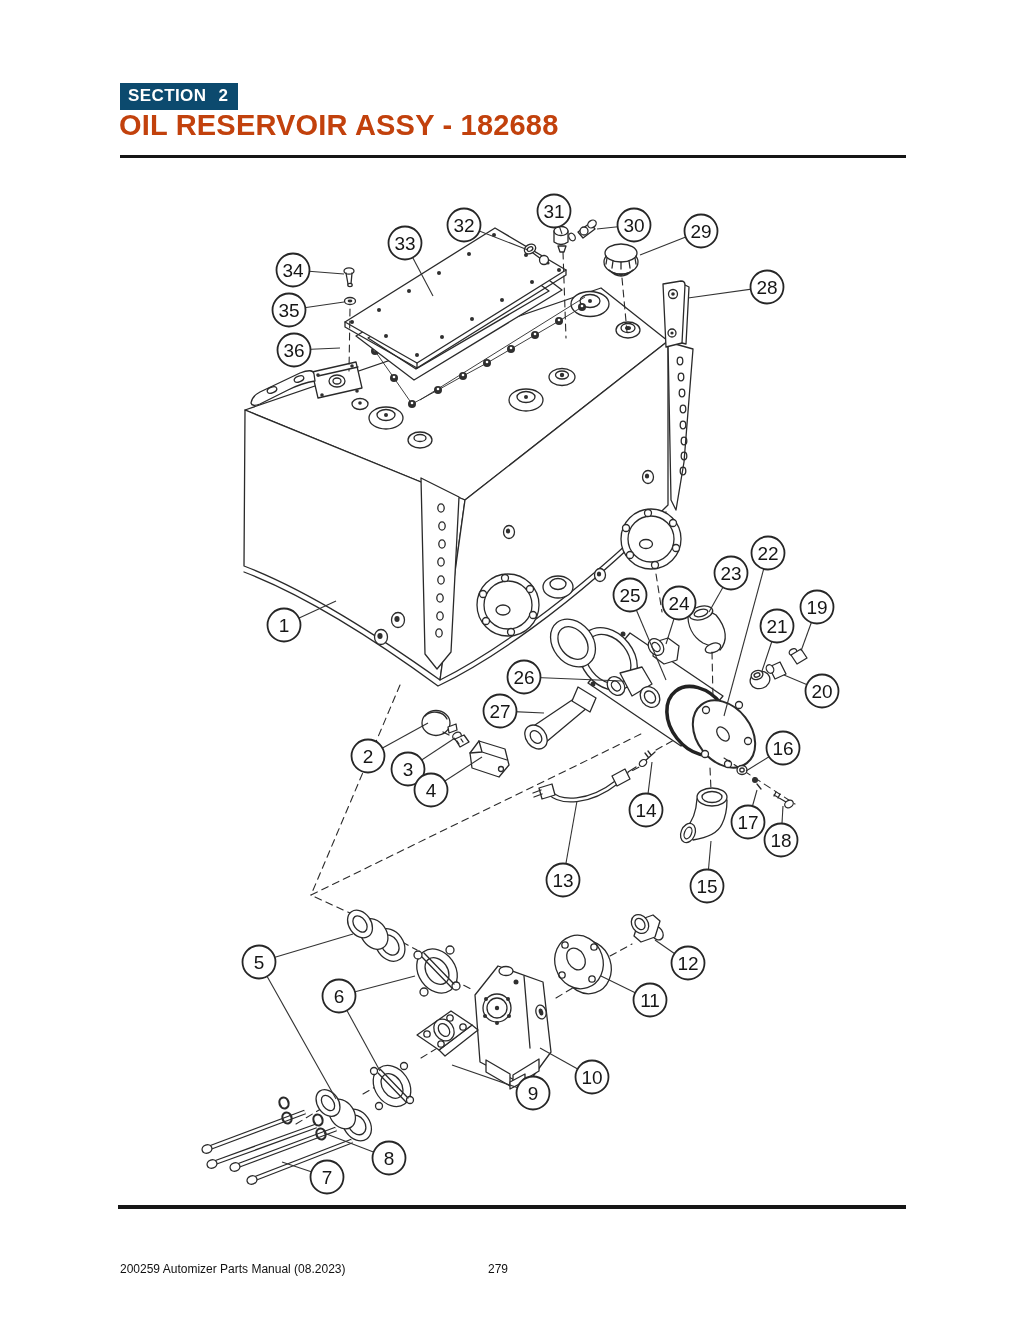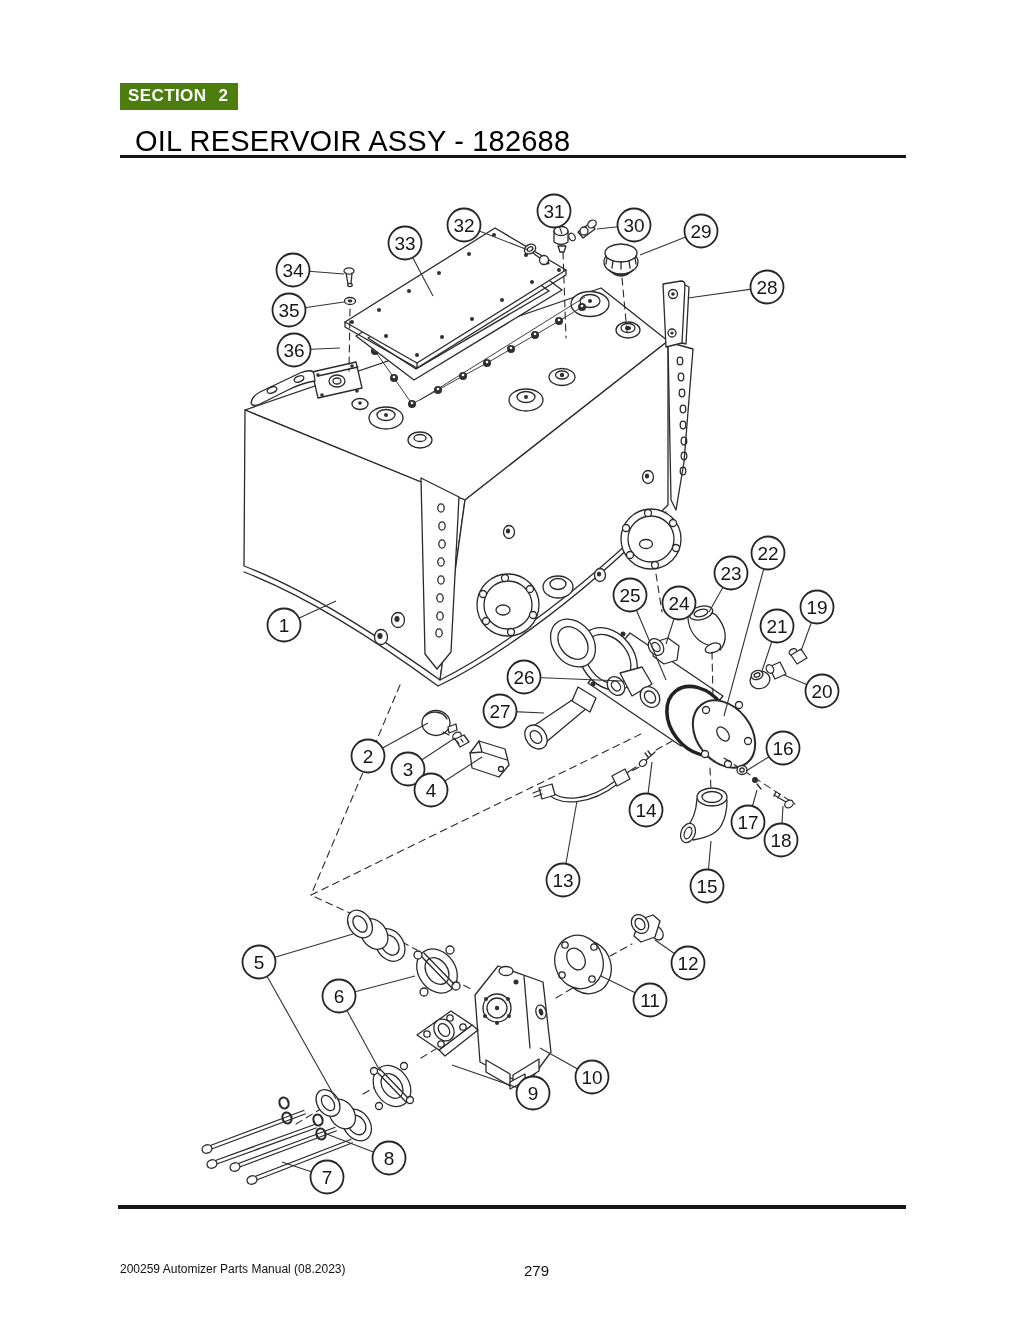--- a/index.html
+++ b/index.html
@@ -1,26 +1,26 @@
 <!DOCTYPE html>
 <html><head>
 <meta charset="utf-8">
 <style>
   html,body{margin:0;padding:0}
   body{width:1024px;height:1326px;background:#ffffff;position:relative;
        font-family:"Liberation Sans",sans-serif;overflow:hidden}
-  .section-badge{position:absolute;left:120px;top:83px;background:#4d7c0f;color:#fff;
+  .section-badge{position:absolute;left:120px;top:83px;background:#0c4a6e;color:#fff;
        font-size:17px;font-weight:bold;padding:3px 10px 4px 8px;word-spacing:7px;letter-spacing:.4px}
-  .doc-title{position:absolute;left:119px;top:109px;margin:16px;font-size:29px;font-weight:normal;
-       color:#000000;letter-spacing:.2px;white-space:nowrap}
+  .doc-title{position:absolute;left:119px;top:109px;margin:0;font-size:29px;font-weight:bold;
+       color:#c2410c;letter-spacing:.2px;white-space:nowrap}
   .rule{position:absolute;background:#161616}
   .rule-top{left:120px;top:155px;width:786px;height:3px}
   .rule-bottom{left:118px;top:1205px;width:788px;height:4px}
   .footer-left{position:absolute;left:120px;top:1262px;font-size:12px;color:#111}
-  .footer-page{position:absolute;left:524px;top:1262px;font-size:15px;color:#111}
+  .footer-page{position:absolute;left:488px;top:1262px;font-size:12px;color:#111}
   svg.diagram{position:absolute;left:0;top:0}
   
   .fw{fill:#ffffff;stroke:#2a2a2a;stroke-width:1.3;stroke-linejoin:round;stroke-linecap:round}
   .fw2{fill:#ffffff;stroke:#2a2a2a;stroke-width:2;stroke-linejoin:round}
   .ln{fill:none;stroke:#2a2a2a;stroke-width:1.3;stroke-linejoin:round;stroke-linecap:round}
   .thin{fill:none;stroke:#2a2a2a;stroke-width:.9}
   .dk{fill:#2f2f2f;stroke:none}
   .dash{fill:none;stroke:#2a2a2a;stroke-width:1.1;stroke-dasharray:7 5;stroke-linecap:round}
   .tube{fill:none;stroke:#2a2a2a;stroke-width:5}
   .tubein{fill:none;stroke:#ffffff;stroke-width:2.6}

